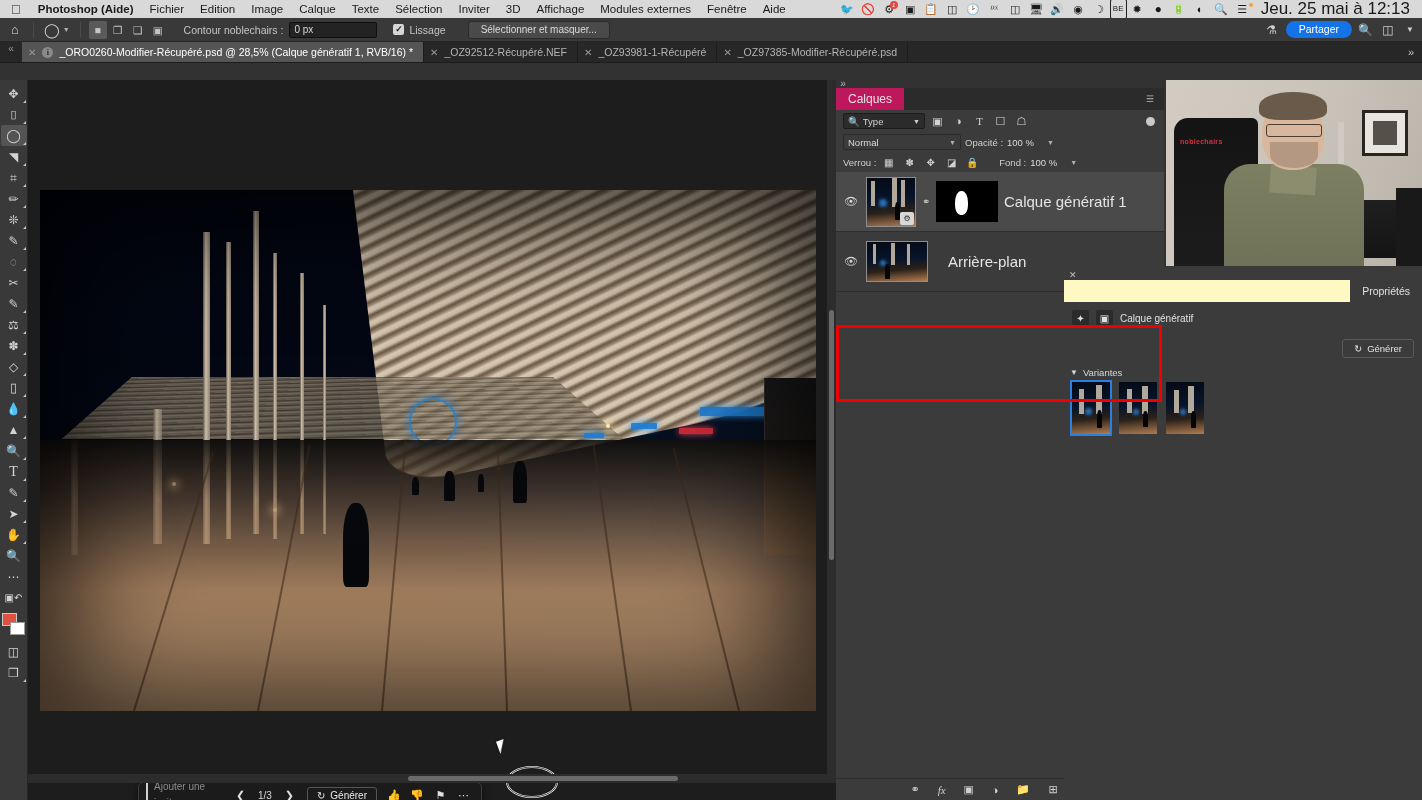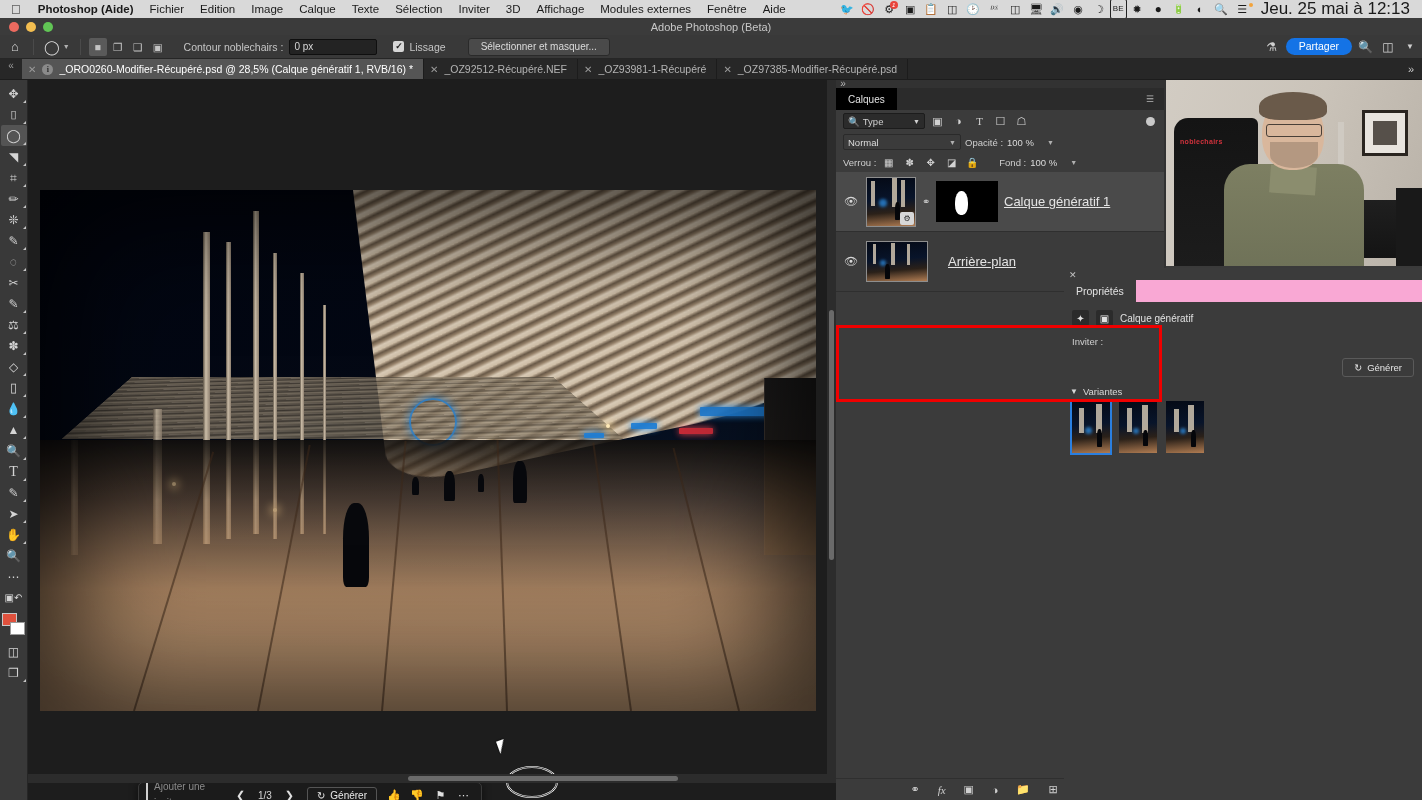--- a/index.html
+++ b/index.html
@@ -313,22 +313,22 @@
   
   .layers-panel {
     position: absolute; left: 0px; top: 8px; width: 328px; height: 712px;
     background: #3b3b3b;
   }
   .panel-tabrow {
     height: 22px; display: flex; align-items: stretch;
     background: #2b2b2b; position: relative;
   }
   .panel-tab {
-    padding: 0 12px; font-size: 10px; color: #e2e2e2;
-    display: flex; align-items: center; background: #000000;
+    padding: 0 12px; font-size: 12px; color: #e2e2e2;
+    display: flex; align-items: center; background: #be185d;
   }
   .panel-menu {
     position: absolute; right: 7px; top: 7px;
     width: 11px; height: 9px; color: #b8b8b8; font-size: 9px; line-height: 9px;
   }
   .filter-row {
     height: 22px; display: flex; align-items: center; padding: 0 7px; gap: 4px;
   }
   .filter-sel {
     width: 82px; height: 16px; background: #2b2b2b; border: 1px solid #1c1c1c;
@@ -378,21 +378,21 @@
     position: relative; background: #0a0d14;
   }
   .lthumb.mask { border: none; background: #000; width: 62px; height: 41px;
     display: flex; align-items: center; justify-content: center; }
   .mask-blob {
     width: 13px; height: 24px; background: #fff;
     border-radius: 48% 48% 42% 42%;
     margin-left: -11px; margin-top: 3px;
   }
   .link-ic { color: #c8c8c8; font-size: 10px; width: 8px; text-align: center; }
-  .layer-name { font-size: 13px; color: #e4e4e4; text-decoration: underline; }
+  .layer-name { font-size: 15px; color: #e4e4e4; }
   .gen-badge {
     position: absolute; right: 1px; bottom: 1px;
     width: 14px; height: 13px; background: #d8d8d8; color: #2a2a2a;
     font-size: 8px; display: flex; align-items: center; justify-content: center;
     border-radius: 2px;
   }
   .red-highlight {
     position: absolute; left: 0px; top: 153px; width: 326px; height: 77px;
     border: 3px solid #f00000; pointer-events: none; z-index: 5;
   }
@@ -476,21 +476,21 @@
   
   .props-panel {
     position: absolute; left: 228px; top: 188px; width: 358px; height: 532px;
     background: #3b3b3b;
   }
   .props-close {
     position: absolute; left: 5px; top: 2px; color: #c0c0c0; font-size: 9px;
   }
   .props-tabrow {
     position: absolute; top: 12px; left: 0; width: 100%; height: 22px;
-    background: #f9a8d4; display: flex; align-items: stretch;
+    background: #fef9c3; display: flex; align-items: stretch; justify-content: flex-end;
   }
   .props-tab {
     padding: 0 12px; font-size: 10.5px; color: #e2e2e2;
     display: flex; align-items: center; background: #3b3b3b;
   }
   .props-body { position: absolute; top: 34px; left: 0; width: 100%; bottom: 0; }
   .prop-head {
     height: 26px; display: flex; align-items: center; gap: 7px; padding: 0 8px;
     margin-top: 3px;
   }
@@ -574,28 +574,20 @@
       <span class="sicon" style="font-size:9px;">🔋</span>
       <span class="sicon">◐</span>
       <span class="sicon">🔍</span>
       <span class="sicon">☰<i class="orange-dot"></i></span>
     </span>
     <span class="clock">Jeu. 25 mai à 12:13</span>
   </div>
 
   <div class="ps-window">
 
-    <div class="ps-titlebar">
-      <div class="traffic">
-        <span class="tl red"></span>
-        <span class="tl yellow"></span>
-        <span class="tl green"></span>
-      </div>
-      <div class="ps-title">Adobe Photoshop (Beta)</div>
-    </div>
 
     <div class="options-bar">
       <span class="ob-home">⌂</span>
       <span class="ob-sep"></span>
       <span class="ob-tool">
         <span class="ob-lasso">◯</span>
         <span class="ob-caret">▼</span>
       </span>
       <span class="ob-sep"></span>
       <span class="ob-modes">
@@ -913,21 +905,20 @@
         <span class="props-close">✕</span>
         <div class="props-tabrow">
           <span class="props-tab">Propriétés</span>
         </div>
         <div class="props-body">
           <div class="prop-head">
             <span class="prop-ic">✦</span>
             <span class="prop-ic">▣</span>
             <span class="prop-title">Calque génératif</span>
           </div>
-          <div class="prop-label">Inviter :</div>
           <div class="prop-genrow">
             <span class="prop-genbtn">
               <span>↻</span>
               <span>Générer</span>
             </span>
           </div>
           <div class="variants-head">
             <span style="font-size:8px;">▼</span>
             <span>Variantes</span>
           </div>

